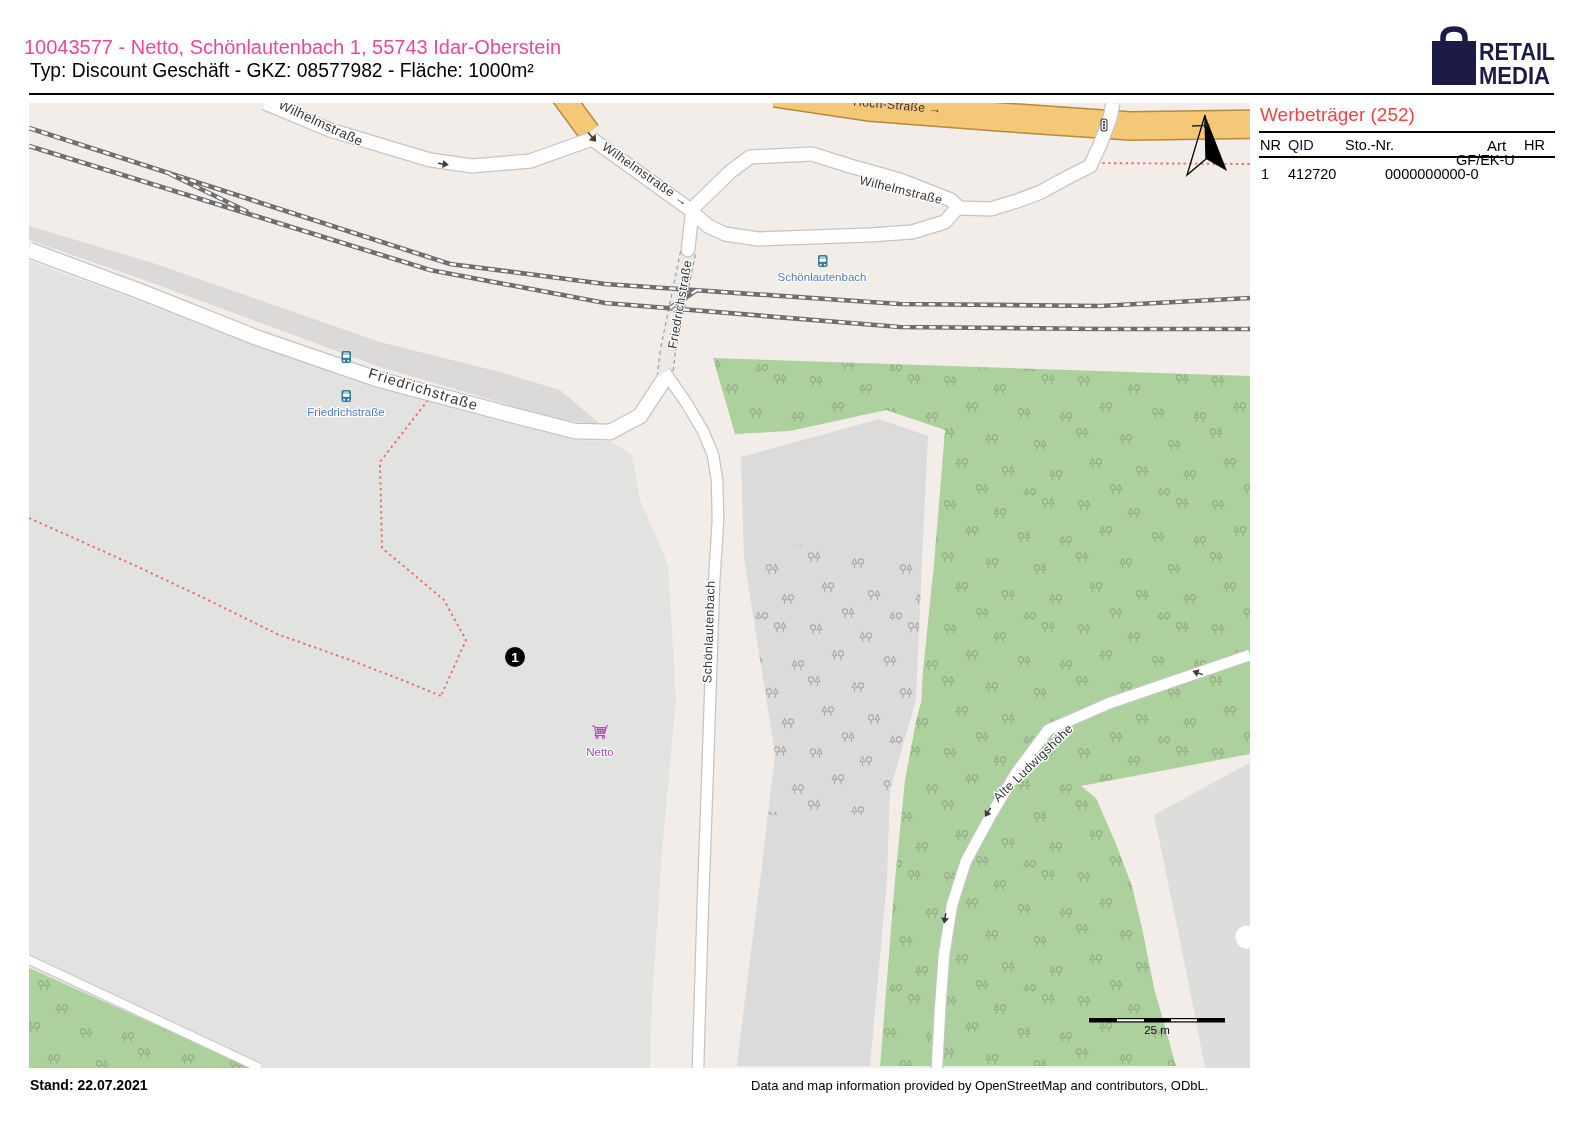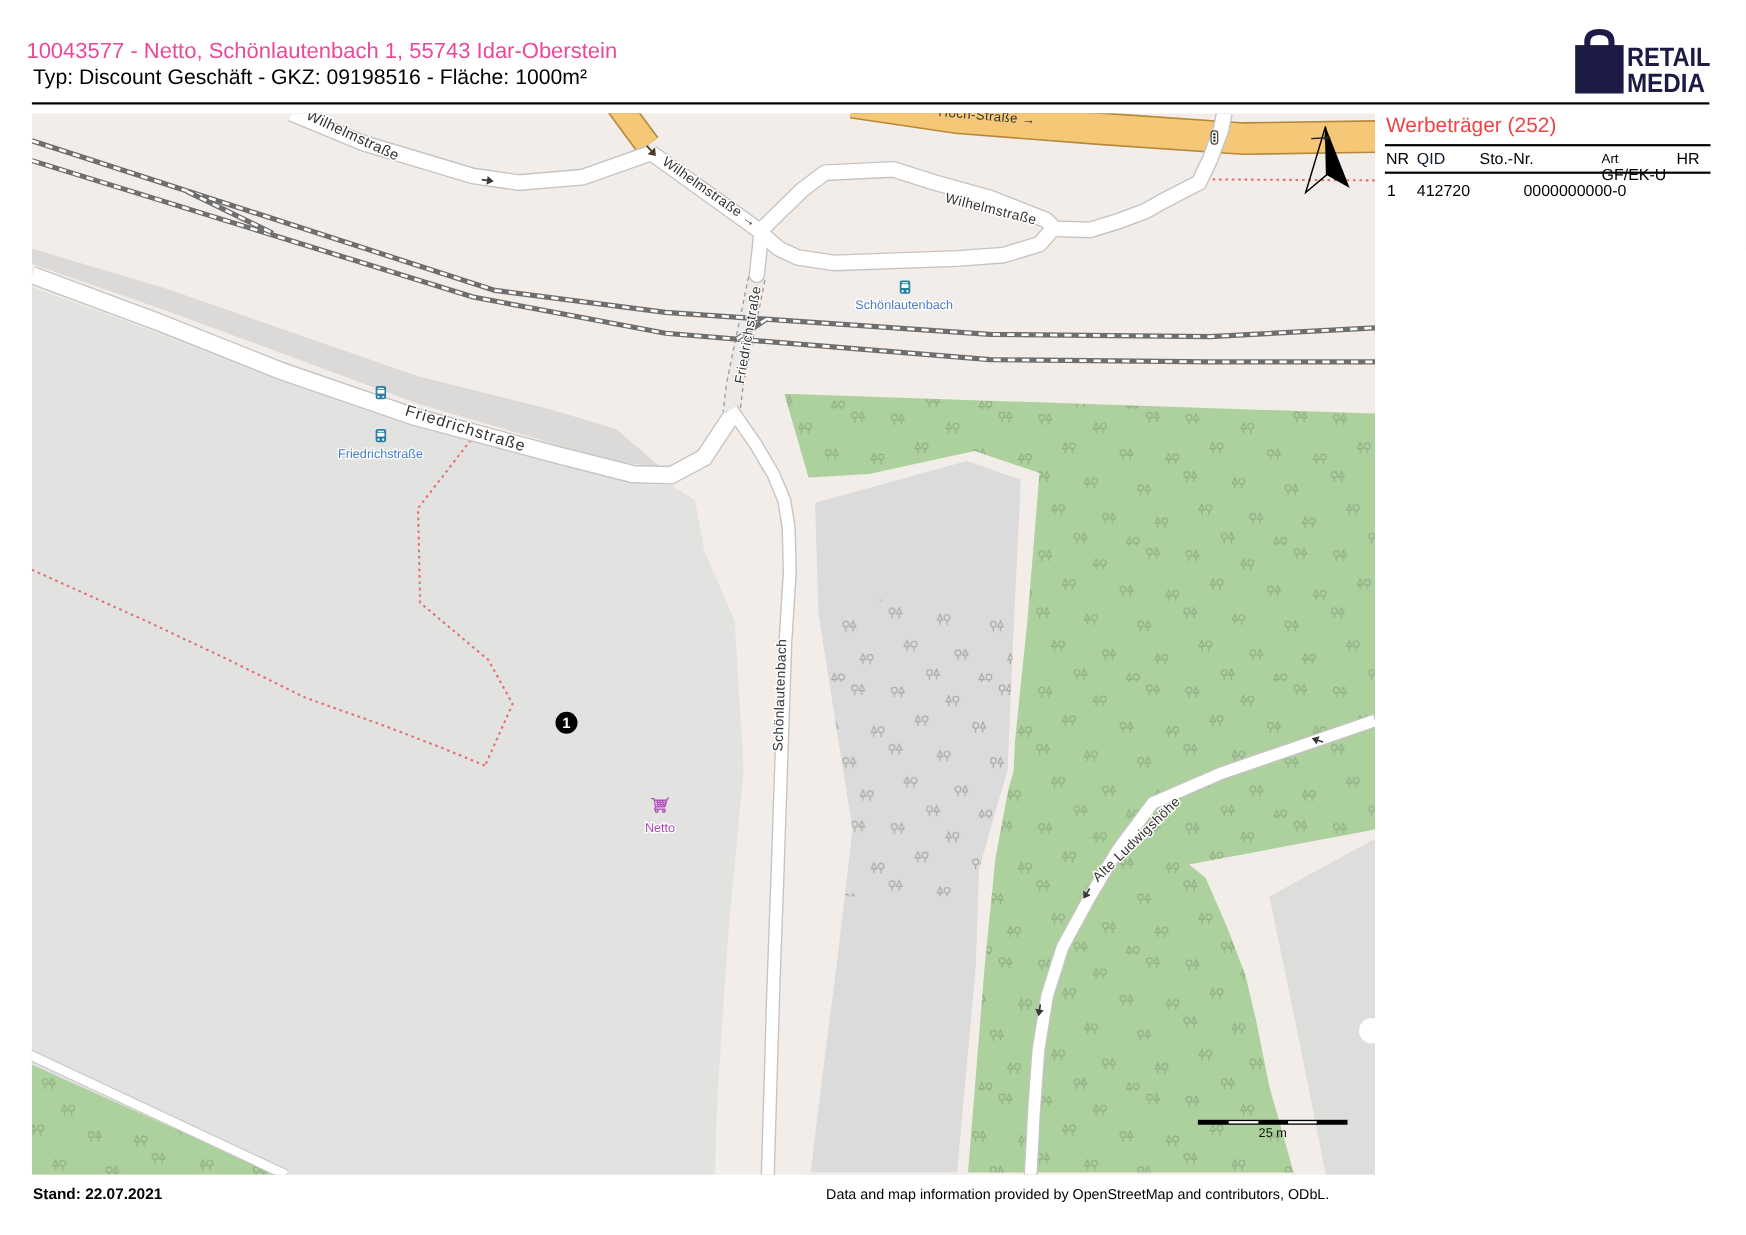--- a/index.html
+++ b/index.html
@@ -5,21 +5,21 @@
   html,body{margin:0;padding:0;}
   body{width:1587px;height:1123px;position:relative;background:#ffffff;
        font-family:"Liberation Sans", sans-serif;overflow:hidden;}
   .abs{position:absolute;}
 </style>
 </head>
 <body>
 
 <div class="abs" style="left:24px;top:36px;font-size:20px;color:#ec4899;">10043577 - Netto, Schönlautenbach 1, 55743 Idar-Oberstein</div>
 
-<div class="abs" style="left:30px;top:60px;font-size:19.3px;color:#000;">Typ: Discount Geschäft - GKZ: 09198516 - Fläche: 1000m²</div>
+<div class="abs" style="left:30px;top:60px;font-size:19.3px;color:#000;">Typ: Discount Geschäft - GKZ: 08577982 - Fläche: 1000m²</div>
 
 <div class="abs" style="left:29px;top:93px;width:1525px;height:1.5px;background:#000;"></div>
 
 <svg class="abs" style="left:1425px;top:14px;" width="140" height="75" viewBox="0 0 140 75">
 
   <path d="M18,30 L18,24 Q18,15 29,15 Q40,15 40,24 L40,30" fill="none" stroke="#1b1b45" stroke-width="5.5"></path>
 
   <rect x="7" y="27" width="44" height="44" fill="#1b1b45"></rect>
 
   <text x="54" y="46" font-size="24" font-weight="bold" fill="#1b1b45" textLength="76" lengthAdjust="spacingAndGlyphs">RETAIL</text>
@@ -30,21 +30,21 @@
 <div class="abs" style="left:1260px;top:104px;font-size:19px;color:#ef4444;">Werbeträger (252)</div>
 
 <div class="abs" style="left:1259px;top:131px;width:296px;height:1.5px;background:#000;"></div>
 
 <div class="abs" style="left:1260px;top:137px;font-size:14.5px;color:#000;">NR</div>
 
 <div class="abs" style="left:1288px;top:137px;font-size:14.5px;color:#0f172a;">QID</div>
 
 <div class="abs" style="left:1345px;top:137px;font-size:14.5px;color:#000;">Sto.-Nr.</div>
 
-<div class="abs" style="left:1456px;top:137px;font-size:12px;color:#000;">Art</div>
+<div class="abs" style="left:1487px;top:137px;font-size:15px;color:#000;">Art</div>
 
 <div class="abs" style="left:1524px;top:137px;font-size:14.5px;color:#000;">HR</div>
 
 <div class="abs" style="left:1259px;top:156px;width:296px;height:1.5px;background:#000;"></div>
 
 <div class="abs" style="left:1261px;top:166px;font-size:14.5px;color:#000;">1</div>
 
 <div class="abs" style="left:1288px;top:166px;font-size:14.5px;color:#000;">412720</div>
 
 <div class="abs" style="left:1345px;top:166px;font-size:14.5px;color:#000;margin-left:40px;">0000000000-0</div>

